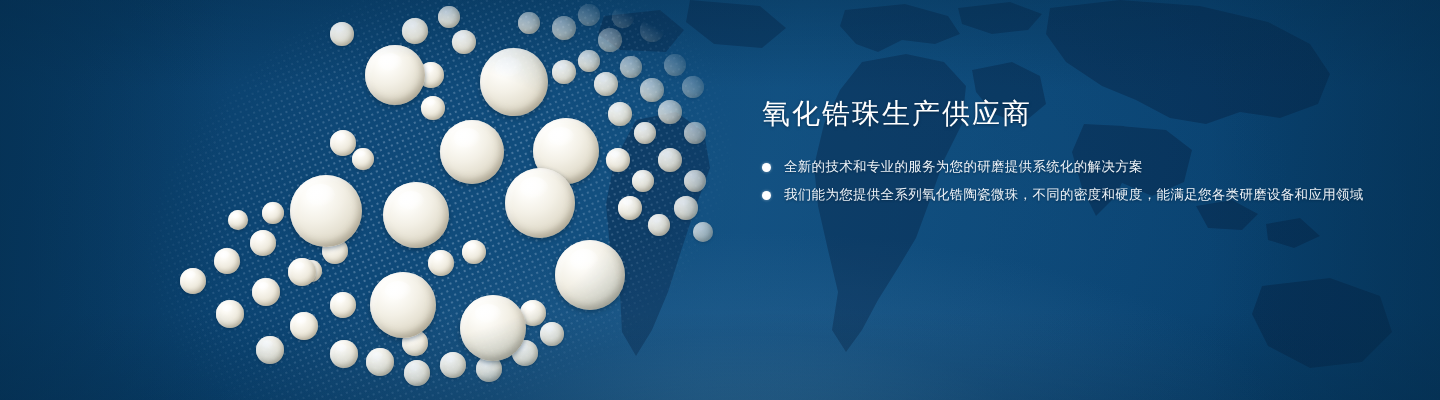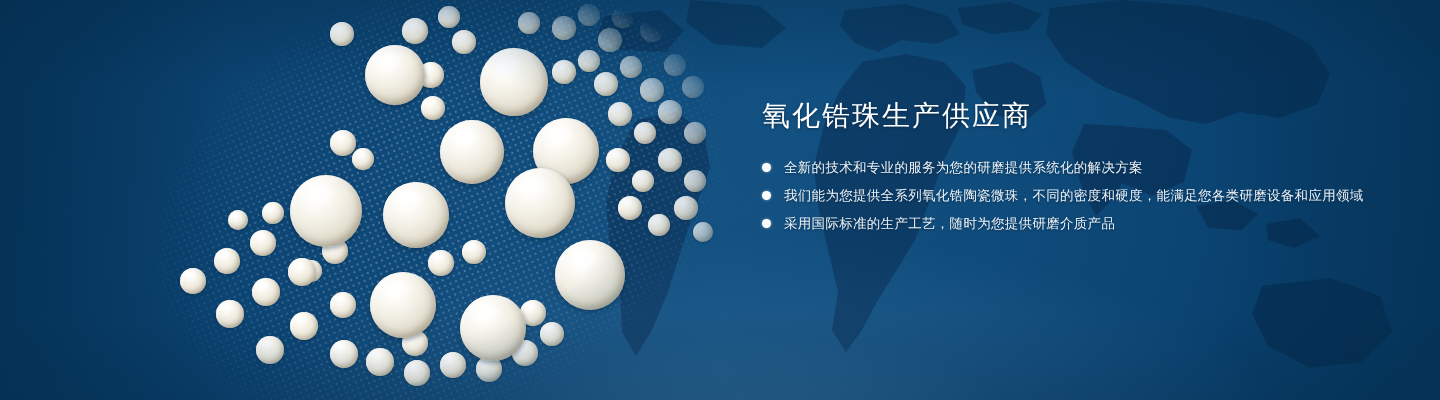--- a/index.html
+++ b/index.html
@@ -4,21 +4,21 @@
 <title>Banner</title>
 <style>
   html,body{margin:0;padding:0;background:#0a3f6b;}
   *{box-sizing:border-box;}
 
   .banner{
     position:relative;
     width:1440px;
     height:400px;
     overflow:hidden;
-    font-family:Liberation Serif, serif;
+    font-family:Liberation Mono, monospace;
     background:#0a4372;
   }
 
   
   .bg-base{
     position:absolute; inset:0;
     background:
       radial-gradient(ellipse 760px 300px at 52% 112%, rgba(90,150,190,0.55) 0%, rgba(60,115,160,0.28) 38%, rgba(10,67,114,0.0) 72%),
       radial-gradient(ellipse 900px 520px at 46% 50%, rgba(26,86,134,0.55) 0%, rgba(10,67,114,0.0) 70%),
       linear-gradient(105deg,#073a63 0%,#0a4372 26%,#0d4d7e 52%,#0a4473 78%,#073c66 100%);
@@ -244,20 +244,16 @@
     <h1 class="headline">氧化锆珠生产供应商</h1>
     <ul class="bullets">
       <li class="bullet">
         <span class="bullet-dot"></span>
         <span class="bullet-text">全新的技术和专业的服务为您的研磨提供系统化的解决方案</span>
       </li>
       <li class="bullet">
         <span class="bullet-dot"></span>
         <span class="bullet-text">我们能为您提供全系列氧化锆陶瓷微珠，不同的密度和硬度，能满足您各类研磨设备和应用领域</span>
       </li>
-      <li class="bullet">
-        <span class="bullet-dot"></span>
-        <span class="bullet-text">采用国际标准的生产工艺，随时为您提供研磨介质产品</span>
-      </li>
     </ul>
   </div>
 
 </div>
 
 </body></html>

